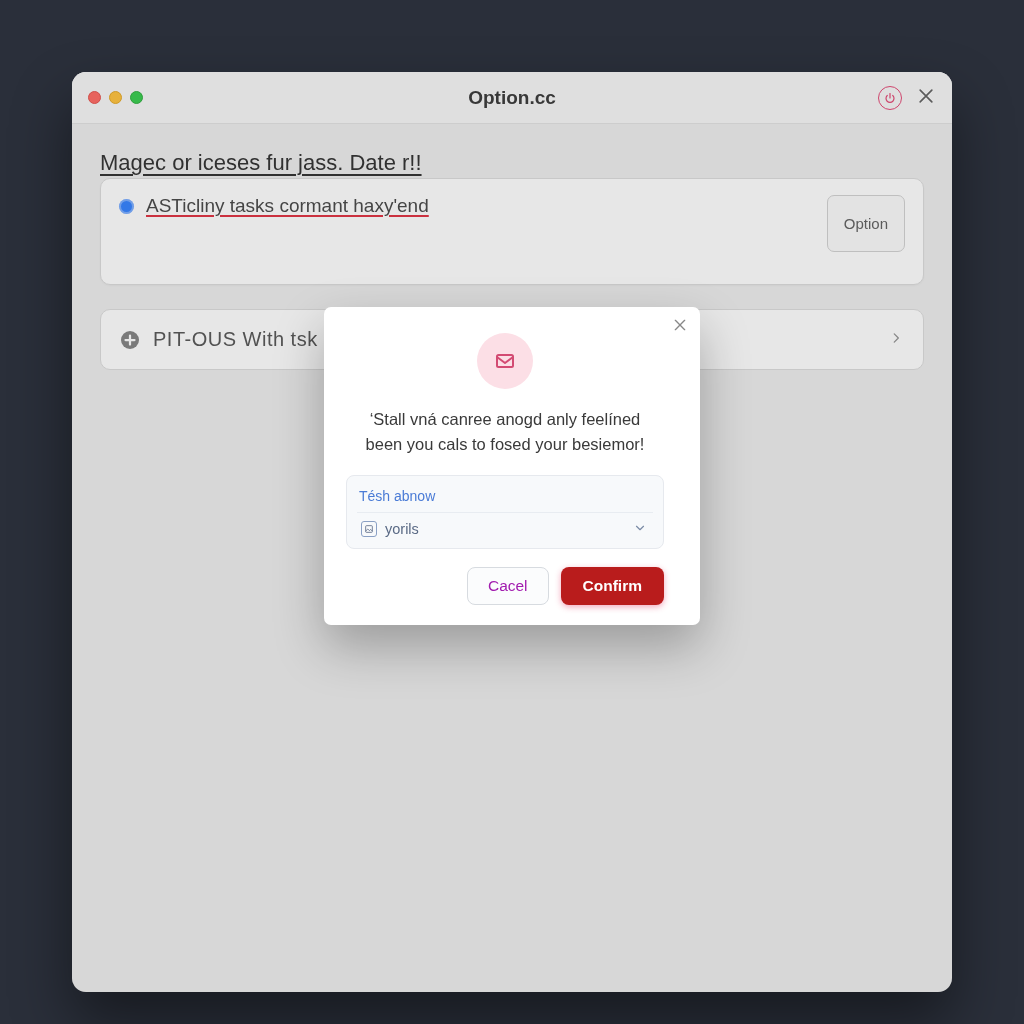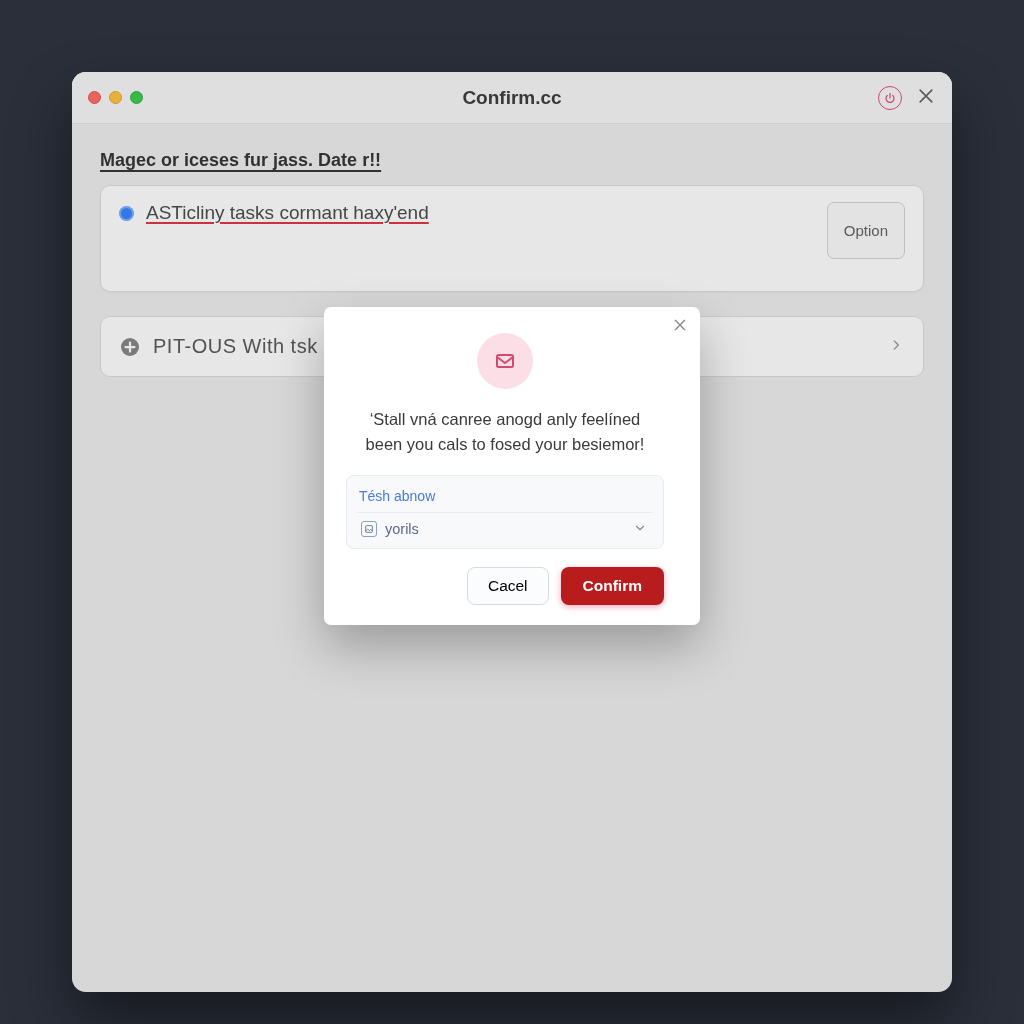--- a/index.html
+++ b/index.html
@@ -47,23 +47,23 @@
     width: 24px; height: 24px; border: 1.5px solid #e03a6a; border-radius: 50%;
     display: flex; align-items: center; justify-content: center;
     color: #e03a6a;
   }
   .power-badge svg { width: 12px; height: 12px; }
   .close-x { color:#555; cursor:pointer; }
   .close-x svg { width: 20px; height: 20px; }
 
   .content { padding: 26px 28px; }
   .headline {
-    font-size: 18px; font-weight: 700; color: #222;
+    font-size: 22px; font-weight: 400; color: #222;
     text-decoration: underline; text-decoration-thickness: 2px;
-    text-underline-offset: 4px; margin-bottom: 14px;
+    text-underline-offset: 4px; margin-bottom: 2px;
   }
   .headline .spell { text-decoration-color: #d23; }
   .card {
     background: #fff; border: 1px solid #dadada; border-radius: 10px;
     padding: 16px 18px 18px 18px; margin-bottom: 24px;
     box-shadow: 0 1px 2px rgba(0,0,0,0.04);
   }
   .card-header {
     display: flex; align-items: flex-start; justify-content: space-between;
     margin-bottom: 14px;
@@ -149,41 +149,41 @@
   .mini-badge {
     width:16px; height:16px; border:1px solid #8aa0c4; border-radius:3px;
     display:flex; align-items:center; justify-content:center;
   }
   .mini-badge svg { width:10px; height:10px; color:#5a6a85; }
   .modal-select .chev { color:#7a8aa5; }
   .modal-actions {
     display:flex; justify-content:flex-end; gap:12px;
   }
   .btn-cancel {
-    border:1px solid #d7dbe0; background:#fbfcfd; color:#000000;
+    border:1px solid #d7dbe0; background:#fbfcfd; color:#a21caf;
     padding:9px 20px; border-radius:8px; font-size:15.5px; cursor:pointer;
   }
   .btn-confirm {
     border:none; background:#b91c1c; color:#fff; font-weight:600;
     padding:10px 22px; border-radius:8px; font-size:15.5px; cursor:pointer;
     box-shadow: 0 2px 6px rgba(226,40,90,0.4);
   }
 </style>
 </head>
 <body>
 
 <div class="window">
 
   <div class="titlebar">
     <div class="traffic-lights">
       <div class="tl tl-red"></div>
       <div class="tl tl-yellow"></div>
       <div class="tl tl-green"></div>
     </div>
-    <div class="win-title">Confirm.cc</div>
+    <div class="win-title">Option.cc</div>
     <div class="titlebar-right">
       <span class="power-badge">
         <svg viewBox="0 0 24 24" fill="none" stroke="currentColor" stroke-width="2.4" stroke-linecap="round">
           <path d="M12 3v9"></path>
             <path d="M6.5 7a8 8 0 1 0 11 0"></path>
         </svg>
       </span>
       <span class="close-x">
         <svg viewBox="0 0 24 24" fill="none" stroke="currentColor" stroke-width="2" stroke-linecap="round">
           <path d="M5 5l14 14M19 5L5 19"></path>

